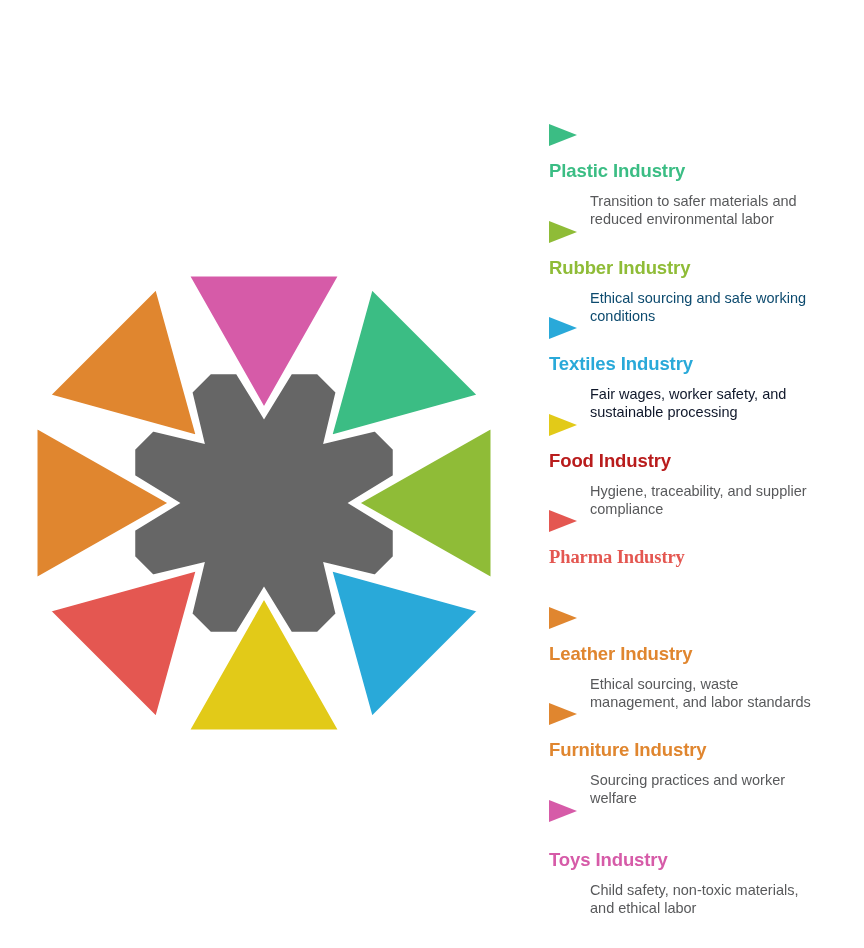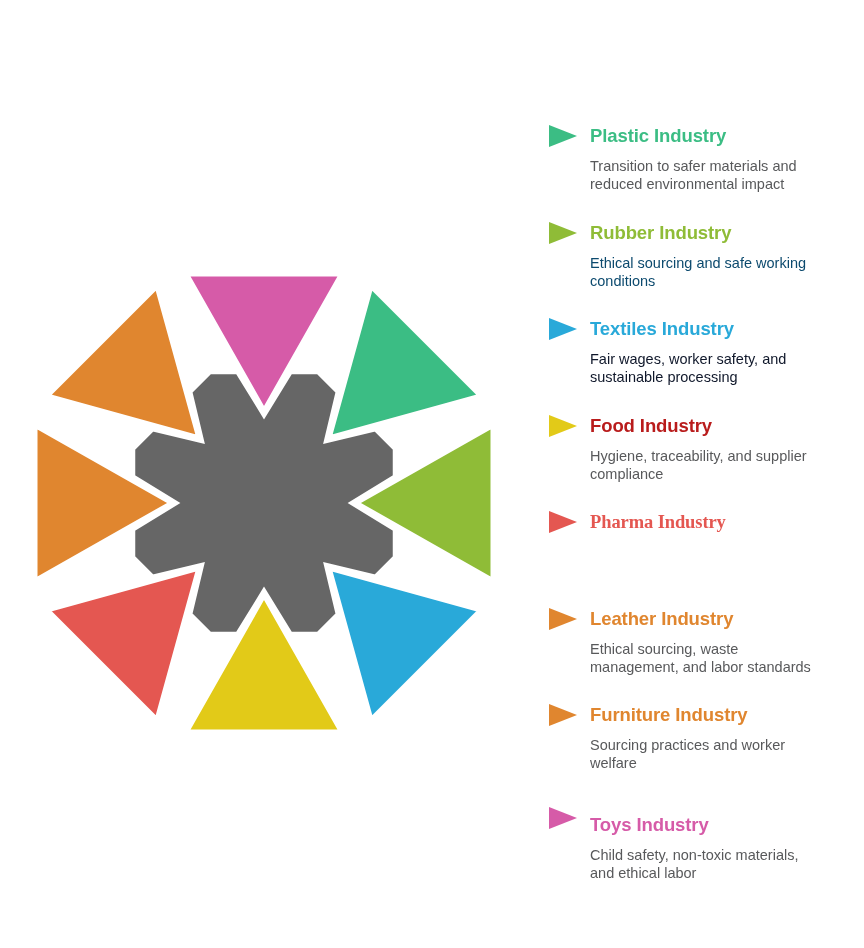--- a/index.html
+++ b/index.html
@@ -21,22 +21,22 @@
     left: 549px;
     top: 124px;
     width: 300px;
   }
   .legend-item {
     height: 96.5px;
     box-sizing: border-box;
   }
   .legend-head {
     display: flex;
-    align-items: center;
     gap: 13px;
+    flex-direction: column;
   }
   .legend-icon { display: inline-flex; flex: 0 0 auto; }
   .legend-title {
     margin: 0;
     font-size: 18.5px;
     font-weight: 700;
     letter-spacing: -0.1px;
     line-height: 24px;
   }
   .legend-desc {
@@ -66,21 +66,21 @@
   <div class="legend" id="legend">
     <div class="legend-item">
       <div class="legend-head">
         <span class="legend-icon">
           <svg width="28" height="22" viewBox="0 0 28 22">
             <polygon points="0,0 28,11 0,22" fill="#3bbd84"></polygon>
           </svg>
         </span>
         <h3 class="legend-title" style="color: rgb(59, 189, 132);">Plastic Industry</h3>
       </div>
-      <p class="legend-desc" style="color: rgb(88, 89, 91);">Transition to safer materials and reduced environmental impact</p>
+      <p class="legend-desc" style="color: rgb(88, 89, 91);">Transition to safer materials and reduced environmental labor</p>
     </div>
 
     <div class="legend-item">
       <div class="legend-head">
         <span class="legend-icon">
           <svg width="28" height="22" viewBox="0 0 28 22">
             <polygon points="0,0 28,11 0,22" fill="#8fbc37"></polygon>
           </svg>
         </span>
         <h3 class="legend-title" style="color: rgb(143, 188, 55);">Rubber Industry</h3>

